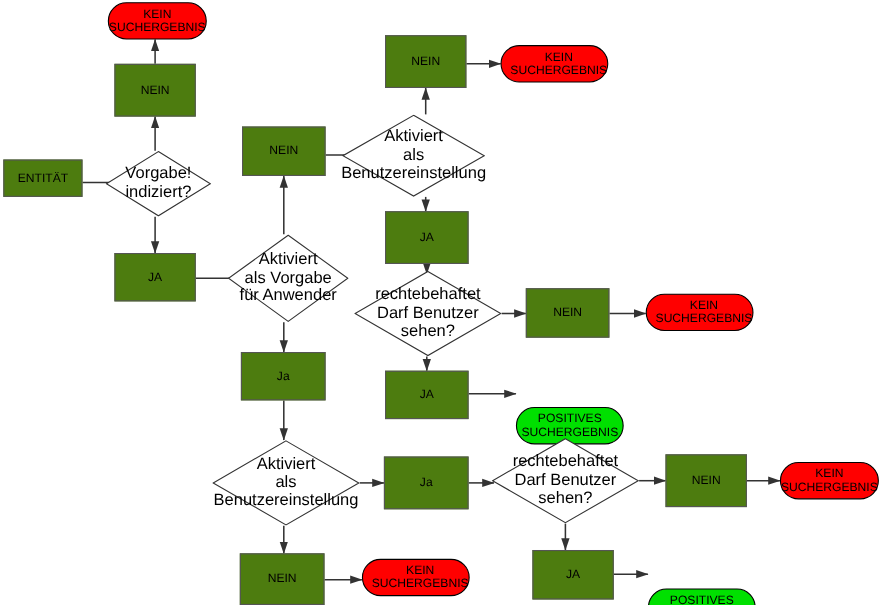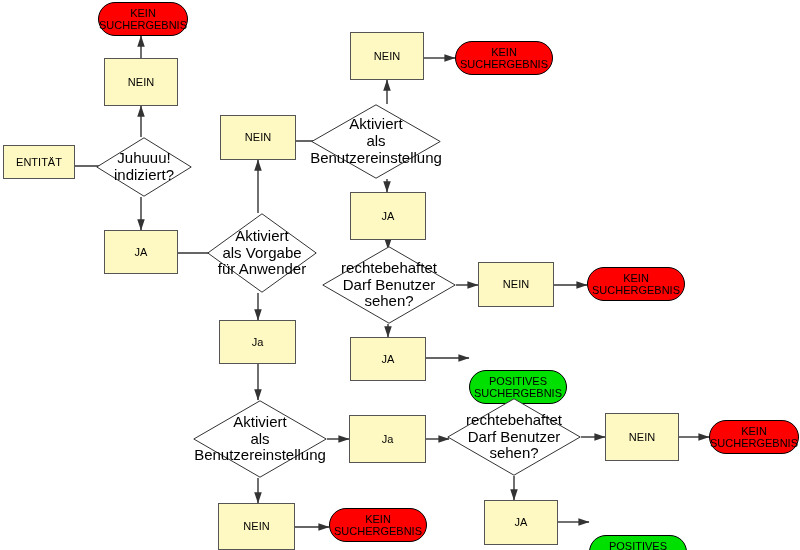--- a/index.html
+++ b/index.html
@@ -30,30 +30,30 @@
     box-sizing: border-box;
     display: flex;
     align-items: center;
     justify-content: center;
     text-align: center;
     line-height: 1.12;
     color: #000000;
     white-space: pre-line;
   }
   .node.rect {
-    background: #fef9c3;
+    background: #4d7c0f;
     border: 1px solid #555555;
     font-size: 11px;
   }
   .node.terminator {
     border: 1px solid #000000;
     border-radius: 999px;
     font-size: 11px;
   }
-  .node.terminator.neg { background: #ff0000; }
+  .node.terminator.neg { background: #ff0000; justify-content: flex-end; }
   .node.terminator.pos { background: #00e000; margin-top: 30px; }
   .node.diamond {
     background: transparent;
     font-size: 15px;
     border: 0;
   }
   .diamond-shape {
     position: absolute;
     left: 0;
     top: 0;
@@ -101,21 +101,21 @@
         <path d="M 514,476 L 514,500" fill="none" stroke="#333333" stroke-width="1.4" marker-end="url(#arrow)"></path>
         <path d="M 558,522 L 589,522" fill="none" stroke="#333333" stroke-width="1.4" marker-end="url(#arrow)"></path>
         <path d="M 258,478 L 258,503" fill="none" stroke="#333333" stroke-width="1.4" marker-end="url(#arrow)"></path>
         <path d="M 295,527 L 329,527" fill="none" stroke="#333333" stroke-width="1.4" marker-end="url(#arrow)"></path>
       </g>
   </svg>
   <div id="node-layer">
       <div class="node rect" style="left: 3px; top: 145px; width: 72px; height: 34px;"><span>ENTITÄT</span></div>
       <div class="node diamond" style="left: 96px; top: 137px; width: 96px; height: 60px;"><svg class="diamond-shape" viewBox="0 0 96 60" preserveAspectRatio="none">
           <polygon points="48,0.8 95.2,30 48,59.2 0.8,30" fill="#ffffff" stroke="#333333" stroke-width="1"></polygon>
-        </svg><span class="diamond-label">Juhuuu!
+        </svg><span class="diamond-label">Vorgabe!
 indiziert?</span></div>
       <div class="node rect" style="left: 104px; top: 58px; width: 74px; height: 48px;"><span>NEIN</span></div>
       <div class="node terminator neg" style="left: 98px; top: 2px; width: 90px; height: 34px; background: rgb(255, 0, 0);"><span>KEIN
 SUCHERGEBNIS</span></div>
       <div class="node rect" style="left: 104px; top: 230px; width: 74px; height: 44px;"><span>JA</span></div>
       <div class="node diamond" style="left: 207px; top: 213px; width: 110px; height: 80px;"><svg class="diamond-shape" viewBox="0 0 110 80" preserveAspectRatio="none">
           <polygon points="55,0.8 109.2,40 55,79.2 0.8,40" fill="#ffffff" stroke="#333333" stroke-width="1"></polygon>
         </svg><span class="diamond-label">Aktiviert
 als Vorgabe
 für Anwender</span></div>

